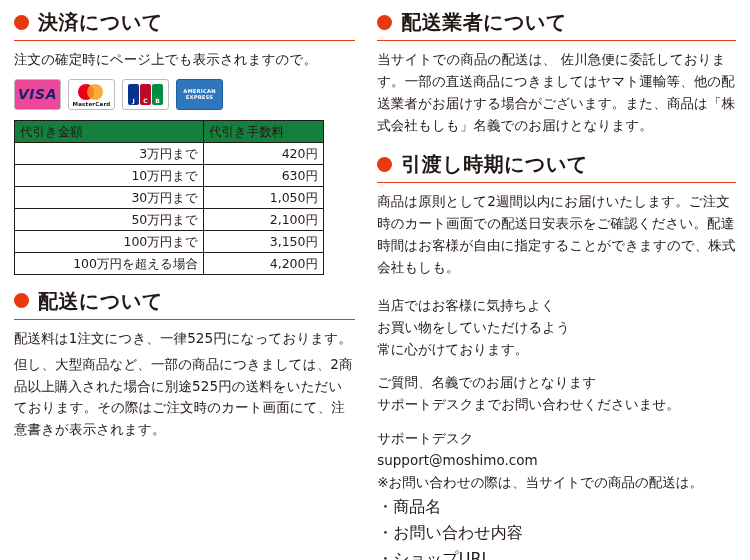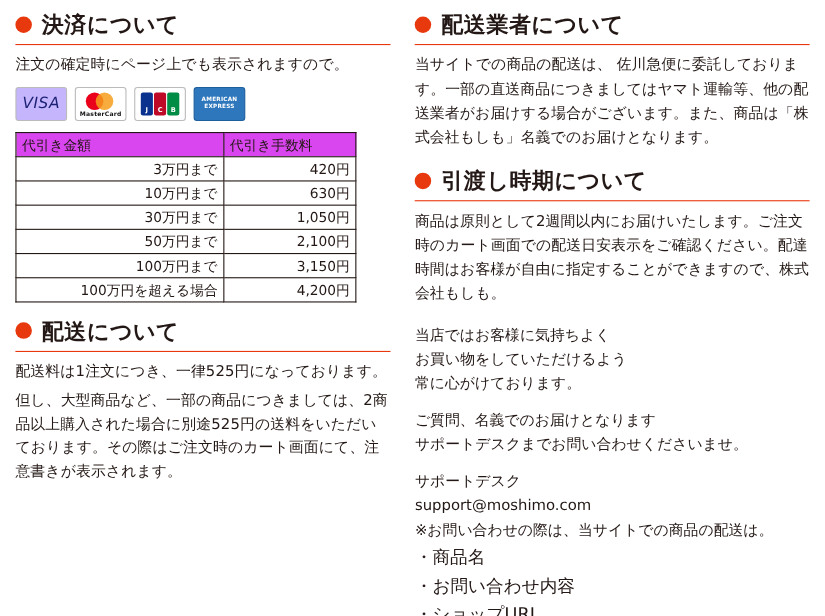--- a/index.html
+++ b/index.html
@@ -85,25 +85,25 @@
     height: 31px;
     border-radius: 3px;
     box-sizing: border-box;
     display: flex;
     align-items: center;
     justify-content: center;
     overflow: hidden;
     position: relative;
   }
   .card-visa {
-    background: #c4b5fd;
+    background: #ec4899;
     border: 1px solid #bbb;
     color: #1a1f71;
     font-style: italic;
-    font-weight: normal;
+    font-weight: bold;
     font-size: 14px;
     letter-spacing: 0.5px;
   }
   .card-mc {
     background: #ffffff;
     border: 1px solid #bbb;
     flex-direction: column;
     justify-content: flex-end;
     padding-bottom: 2px;
   }
@@ -170,21 +170,21 @@
     margin: 4px 0 14px 0;
     font-size: 12.5px;
   }
   table.fee th, table.fee td {
     border: 1px solid #231815;
     padding: 1px 5px;
     height: 19px;
     line-height: 1.2;
   }
   table.fee th {
-    background: #d946ef;
+    background: #15803d;
     font-weight: normal;
     text-align: left;
   }
   table.fee th.col2 {
     text-align: left;
   }
   table.fee td {
     text-align: right;
   }
   table.fee td.label {

